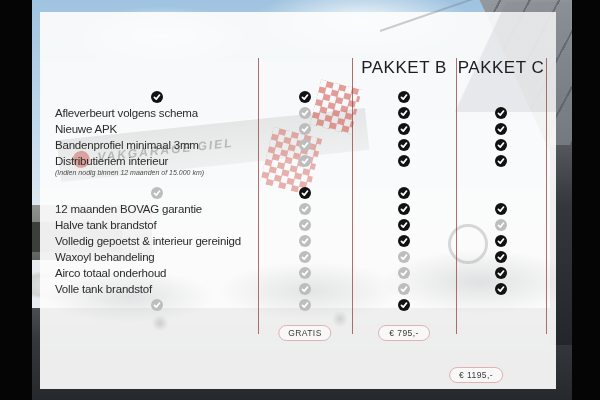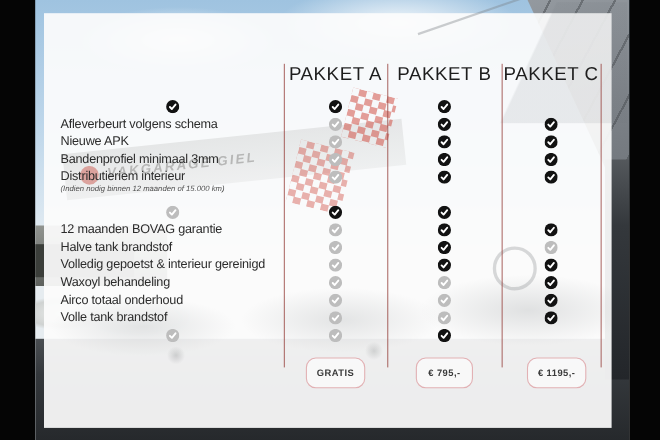--- a/index.html
+++ b/index.html
@@ -59,23 +59,23 @@
   .row.has-sub{height:28px;align-items:start;}
   .row.gap{margin-top:4px;}
   .lblcell{overflow:visible;white-space:nowrap;}
   .lbl-text{font-size:11.5px;letter-spacing:-.2px;color:#2b2b2b;line-height:16px;display:block;}
   .sub{font-size:7px;font-style:italic;color:#4c4c4c;line-height:10px;display:block;margin-top:-1px;}
   .chkcell{display:flex;align-items:center;justify-content:center;height:16px;}
   .chk{width:12px;height:12px;display:block;}
   .chk svg{display:block;width:12px;height:12px;}
   .chk.on svg circle{fill:#121212;}
   .chk.off svg circle{fill:#bdbdbd;}
-  .pill{position:absolute;top:325px;height:28px;min-width:52px;padding:0 9px;box-sizing:border-box;
+  .pill{position:absolute;top:325px;height:16px;min-width:52px;padding:0 9px;box-sizing:border-box;
     display:flex;align-items:center;justify-content:center;border:1px solid #e2b1b4;border-radius:9px;
-    background:rgba(255,255,255,.6);font-size:8.5px;font-weight:bold;letter-spacing:.4px;color:#3a3a3a;white-space:nowrap;
+    background:rgba(255,255,255,.6);font-size:8.5px;font-weight:normal;letter-spacing:.4px;color:#3a3a3a;white-space:nowrap;
     transform:translateX(-50%);}
 </style>
 </head>
 <body>
 
 <div class="stage">
 
   <div class="photo">
     <div class="cloud" style="left:40px;top:6px;width:180px;height:60px;"></div>
     <div class="cloud" style="left:220px;top:-14px;width:220px;height:70px;"></div>
@@ -99,21 +99,20 @@
     <div class="ghost checker g-flag2"></div>
     <div class="ghost g-cars"></div>
     <div class="ghost g-mazda"></div>
   </div>
 
   <div class="vline" style="left:258px;"></div>
   <div class="vline" style="left:352px;"></div>
   <div class="vline" style="left:456px;"></div>
   <div class="vline" style="left:546px;"></div>
 
-  <div class="col-header" style="left:258px;width:94px;">PAKKET A</div>
   <div class="col-header" style="left:352px;width:104px;">PAKKET B</div>
   <div class="col-header" style="left:456px;width:90px;">PAKKET C</div>
 
   <div class="rows">
   <div class="row">
     <div class="chkcell">
       <span class="chk on">
             <svg viewBox="0 0 16 16">
               <circle cx="8" cy="8" r="8"></circle>
               <path d="M4.6 8.4 L7 10.8 L11.4 5.4" stroke="#fff" stroke-width="2.3" fill="none" stroke-linecap="round" stroke-linejoin="round"></path>
@@ -498,15 +497,15 @@
               <circle cx="8" cy="8" r="8"></circle>
               <path d="M4.6 8.4 L7 10.8 L11.4 5.4" stroke="#fff" stroke-width="2.3" fill="none" stroke-linecap="round" stroke-linejoin="round"></path>
             </svg>
           </span>
     </div>
   </div>
 </div>
 
   <div class="pill" style="left:305px;">GRATIS</div>
   <div class="pill" style="left:404px;">€ 795,-</div>
-  <div class="pill" style="left:506px;">€ 1195,-</div>
+  <div class="pill" style="left:476px;margin-top:42px;">€ 1195,-</div>
 
 </div>
 
 </body></html>

